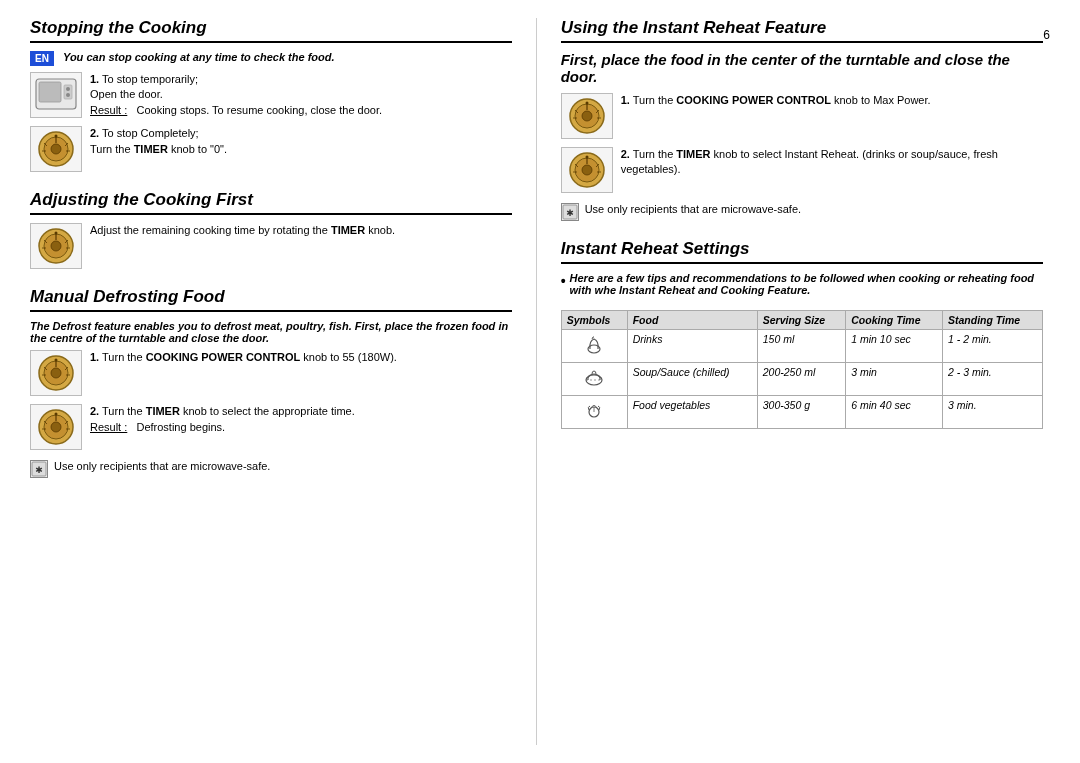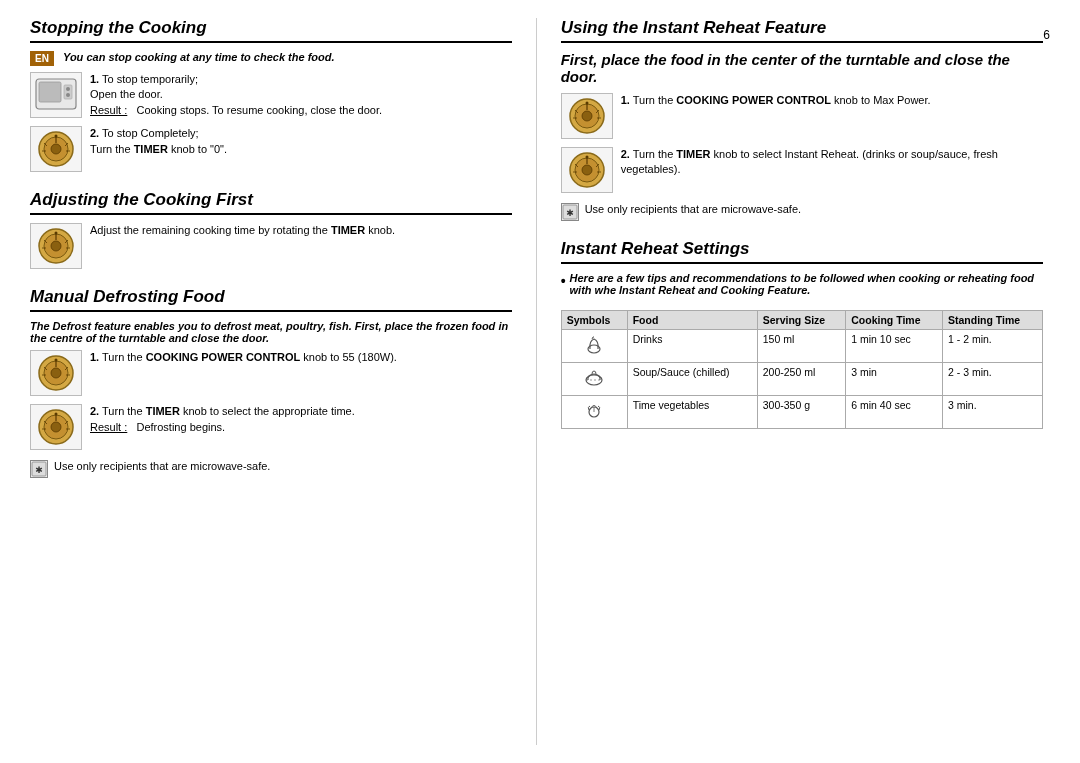--- a/index.html
+++ b/index.html
@@ -45,21 +45,21 @@
       margin-bottom: 8px;
     }
     .note-bold {
       font-weight: bold;
       font-style: italic;
       font-size: 11px;
       margin-bottom: 6px;
     }
     .en-badge {
       display: inline-block;
-      background: #a16207;
+      background: #1d4ed8;
       color: #fff;
       font-weight: bold;
       font-size: 10px;
       padding: 2px 5px;
       margin-right: 6px;
       vertical-align: middle;
     }
     .step-row {
       display: flex;
       align-items: flex-start;
@@ -111,20 +111,21 @@
       justify-content: center;
       font-size: 10px;
       flex-shrink: 0;
       background: #eee;
     }
     table.reheat-table {
       width: 100%;
       border-collapse: collapse;
       font-size: 10.5px;
       margin-top: 8px;
+      font-style: italic;
     }
     table.reheat-table th {
       background: #ddd;
       border: 1px solid #aaa;
       padding: 3px 5px;
       font-weight: bold;
       text-align: left;
     }
     table.reheat-table td {
       border: 1px solid #aaa;
@@ -395,21 +396,21 @@
             <tr>
               <td class="symbol-cell">
                 <svg width="22" height="22" viewBox="0 0 22 22">
                   <circle cx="11" cy="13" r="5" fill="none" stroke="#555" stroke-width="1.2"></circle>
                   <path d="M8 9 Q11 4 14 9" fill="none" stroke="#555" stroke-width="1"></path>
                   <path d="M6 11 Q4 8 7 7" fill="none" stroke="#555" stroke-width="1"></path>
                   <path d="M16 11 Q18 8 15 7" fill="none" stroke="#555" stroke-width="1"></path>
                   <line x1="11" y1="8" x2="11" y2="13" stroke="#555" stroke-width="0.8"></line>
                 </svg>
               </td>
-              <td>Time vegetables</td>
+              <td>Food vegetables</td>
               <td>300-350 g</td>
               <td>6 min 40 sec</td>
               <td>3 min.</td>
             </tr>
           </tbody>
         </table>
       </div>
 
     </div>
   </div>

